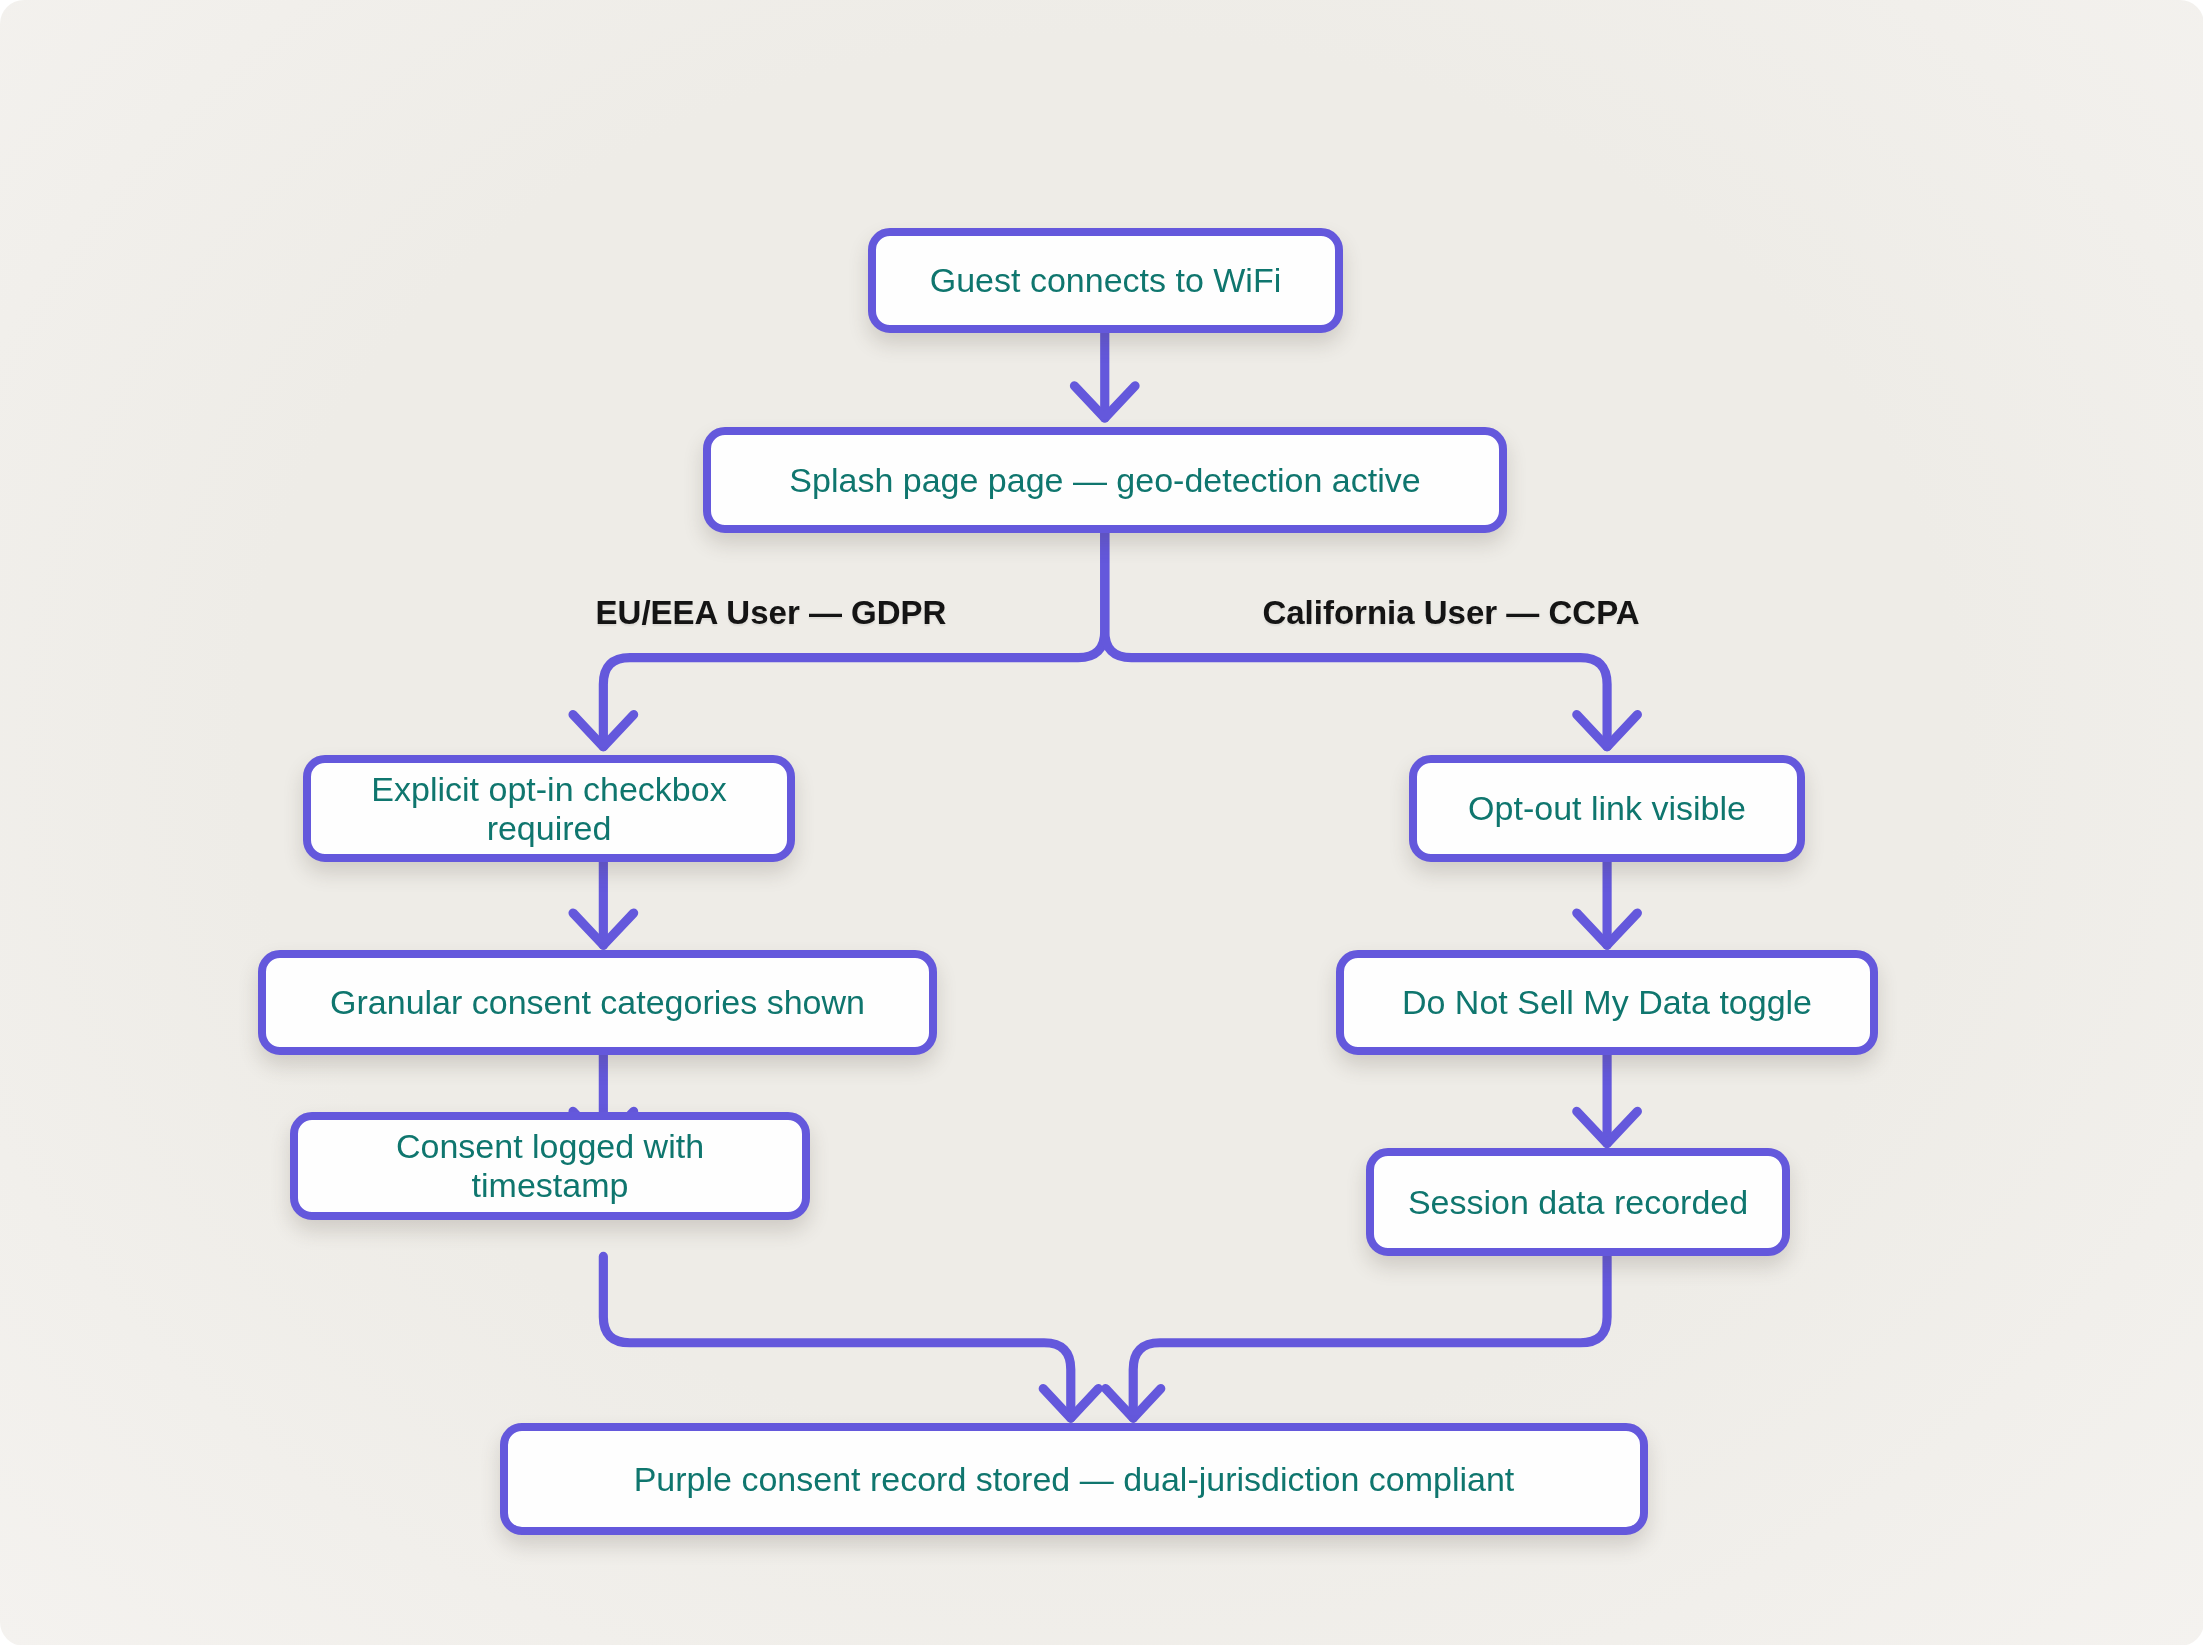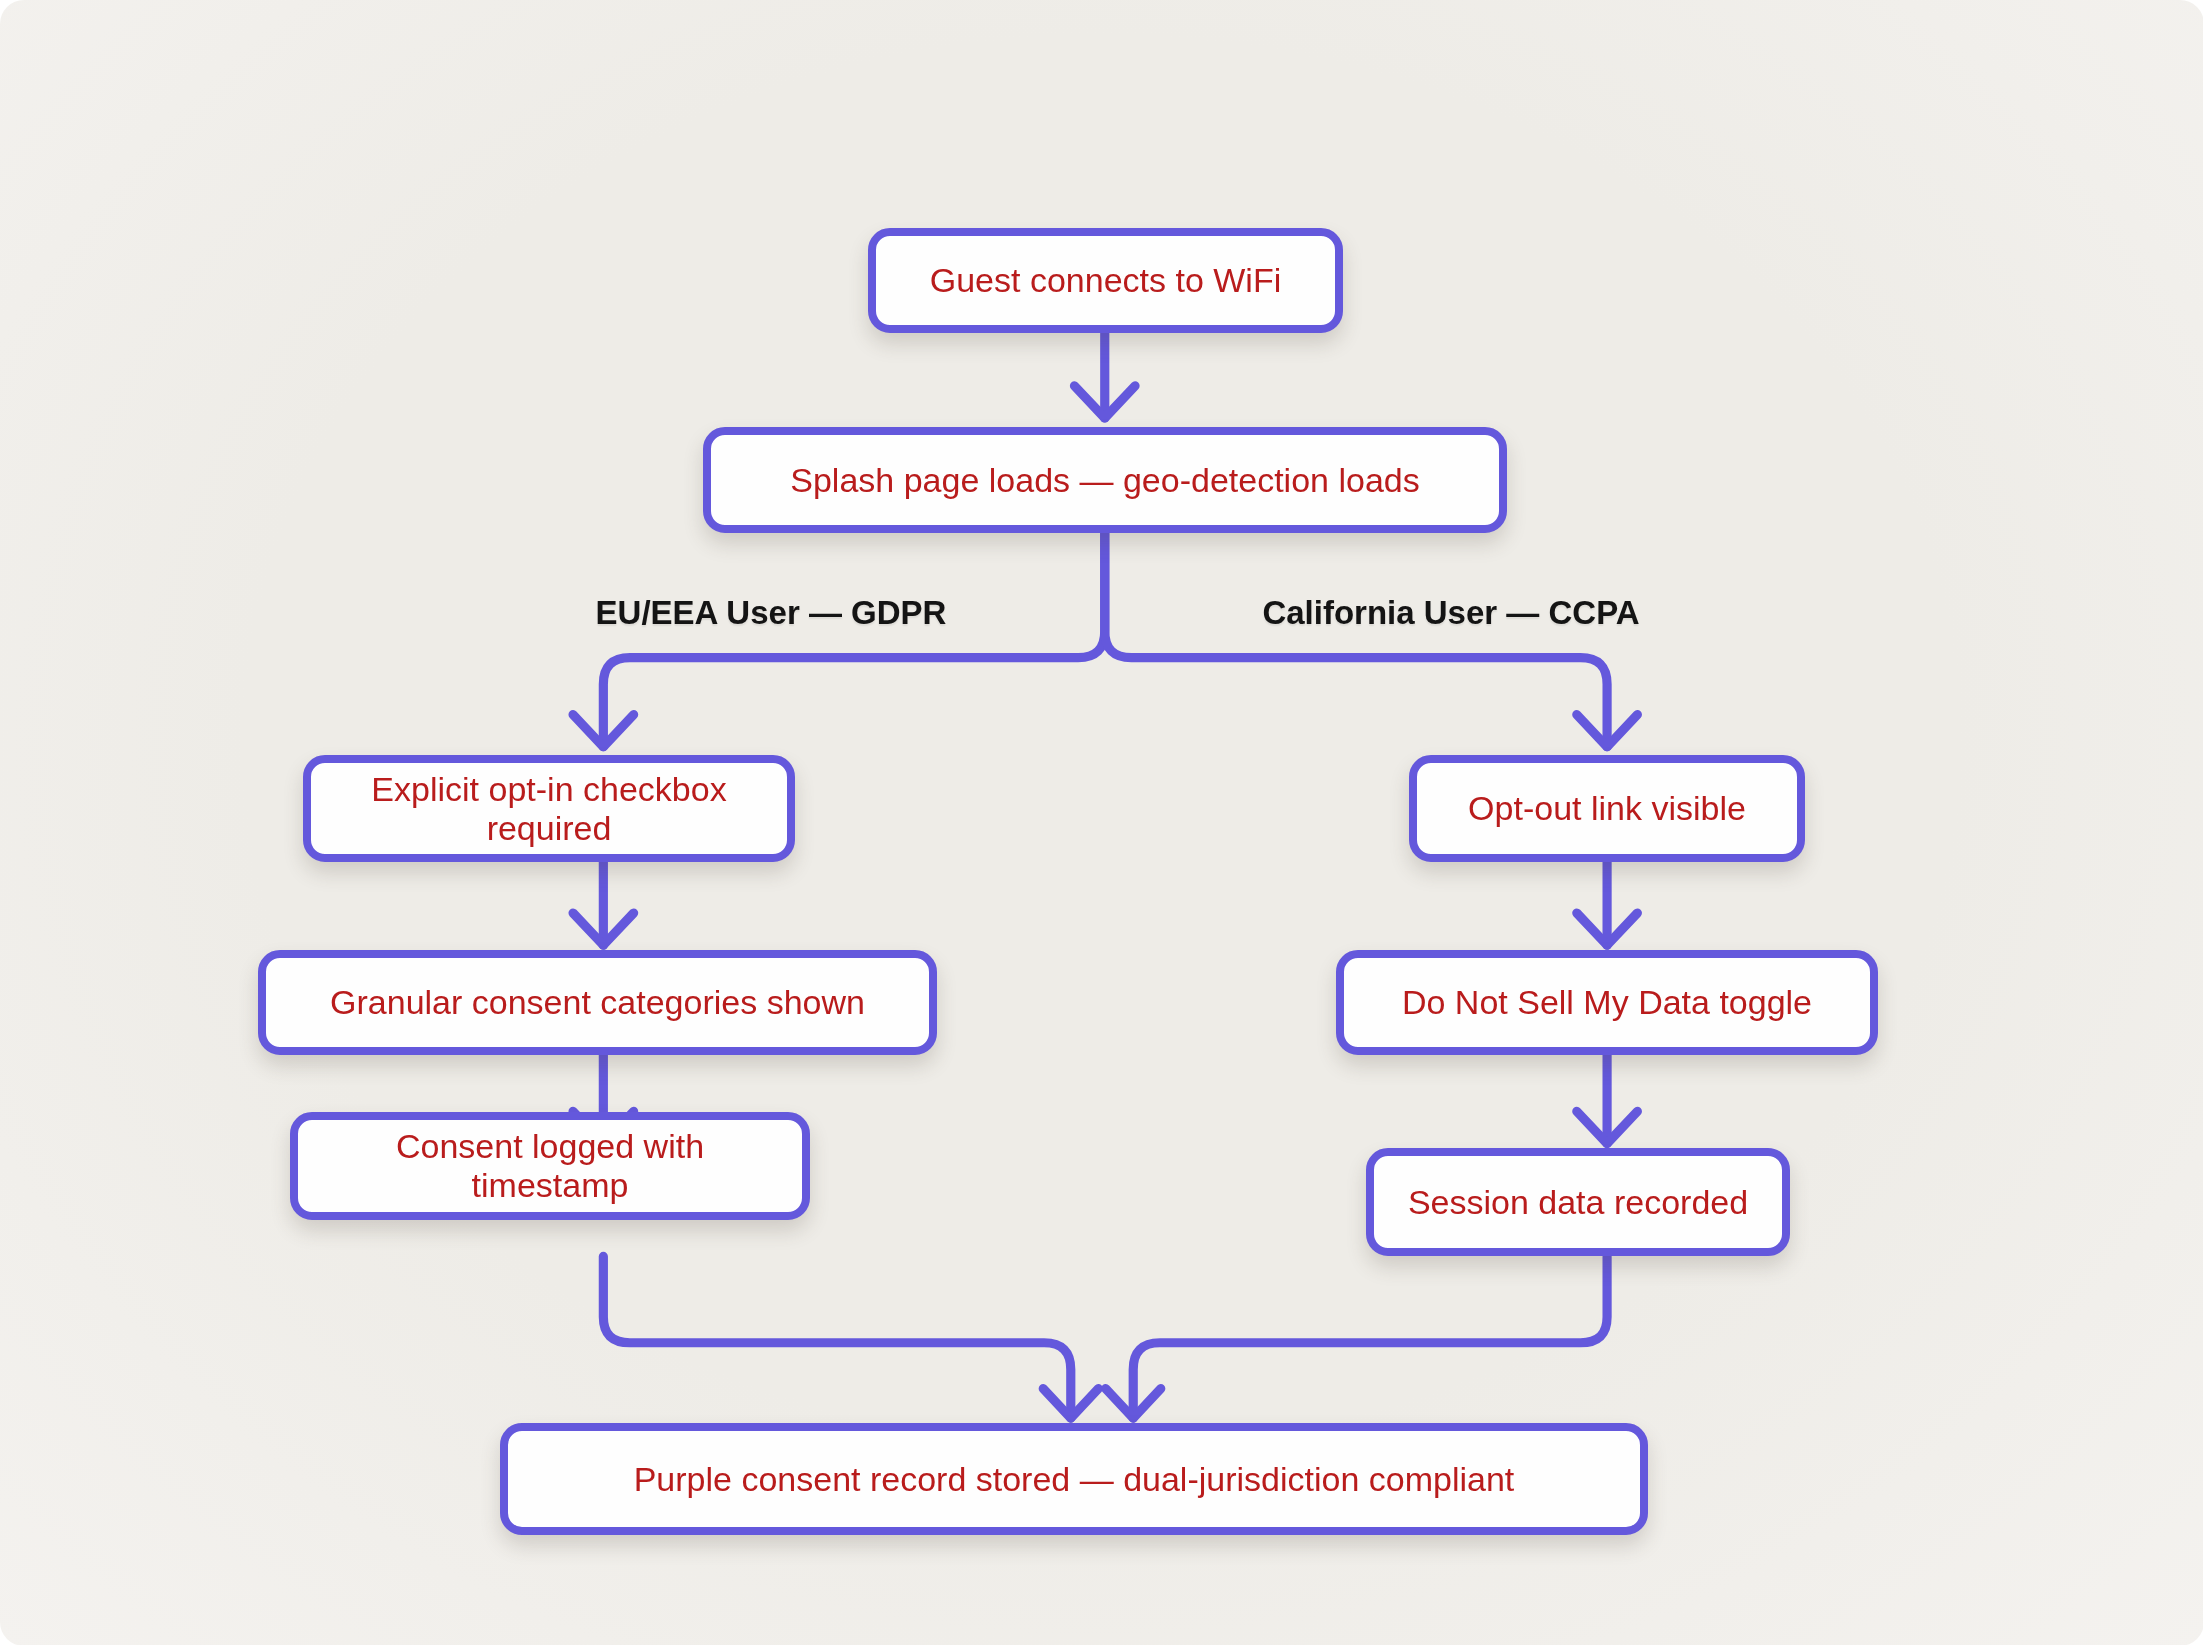--- a/index.html
+++ b/index.html
@@ -44,21 +44,21 @@
     position: absolute;
     box-sizing: border-box;
     background: #FEFEFE;
     border: 8.3px solid #6458DC;
     border-radius: 22px;
     display: flex;
     align-items: center;
     justify-content: center;
     text-align: center;
     font-size: 34px;
-    color: #b91c1c;
+    color: #0f766e;
     padding: 0 26px;
     box-shadow: 0 11px 20px rgba(70, 60, 50, 0.18);
   }
   .branch-label {
     position: absolute;
     transform: translate(-50%, -50%);
     font-size: 33px;
     font-weight: 700;
     color: #141414;
     white-space: nowrap;
@@ -111,21 +111,21 @@
 
     <path d="M1750 1368 L1750 1434 Q1750 1462 1721 1462 L1263 1462 Q1234 1462 1234 1491 L1234 1544"></path>
     <path d="M1204 1512 L1234 1544 L1264 1512"></path>
   </svg>
 
   <div class="node n-start">
     <span>Guest connects to WiFi</span>
   </div>
 
   <div class="node n-splash">
-    <span>Splash page loads — geo-detection loads</span>
+    <span>Splash page page — geo-detection active</span>
   </div>
 
   <div class="branch-label l-gdpr">EU/EEA User — GDPR</div>
   <div class="branch-label l-ccpa">California User — CCPA</div>
 
   <div class="node n-eu1">
     <span>Explicit opt-in checkbox required</span>
   </div>
 
   <div class="node n-eu2">

